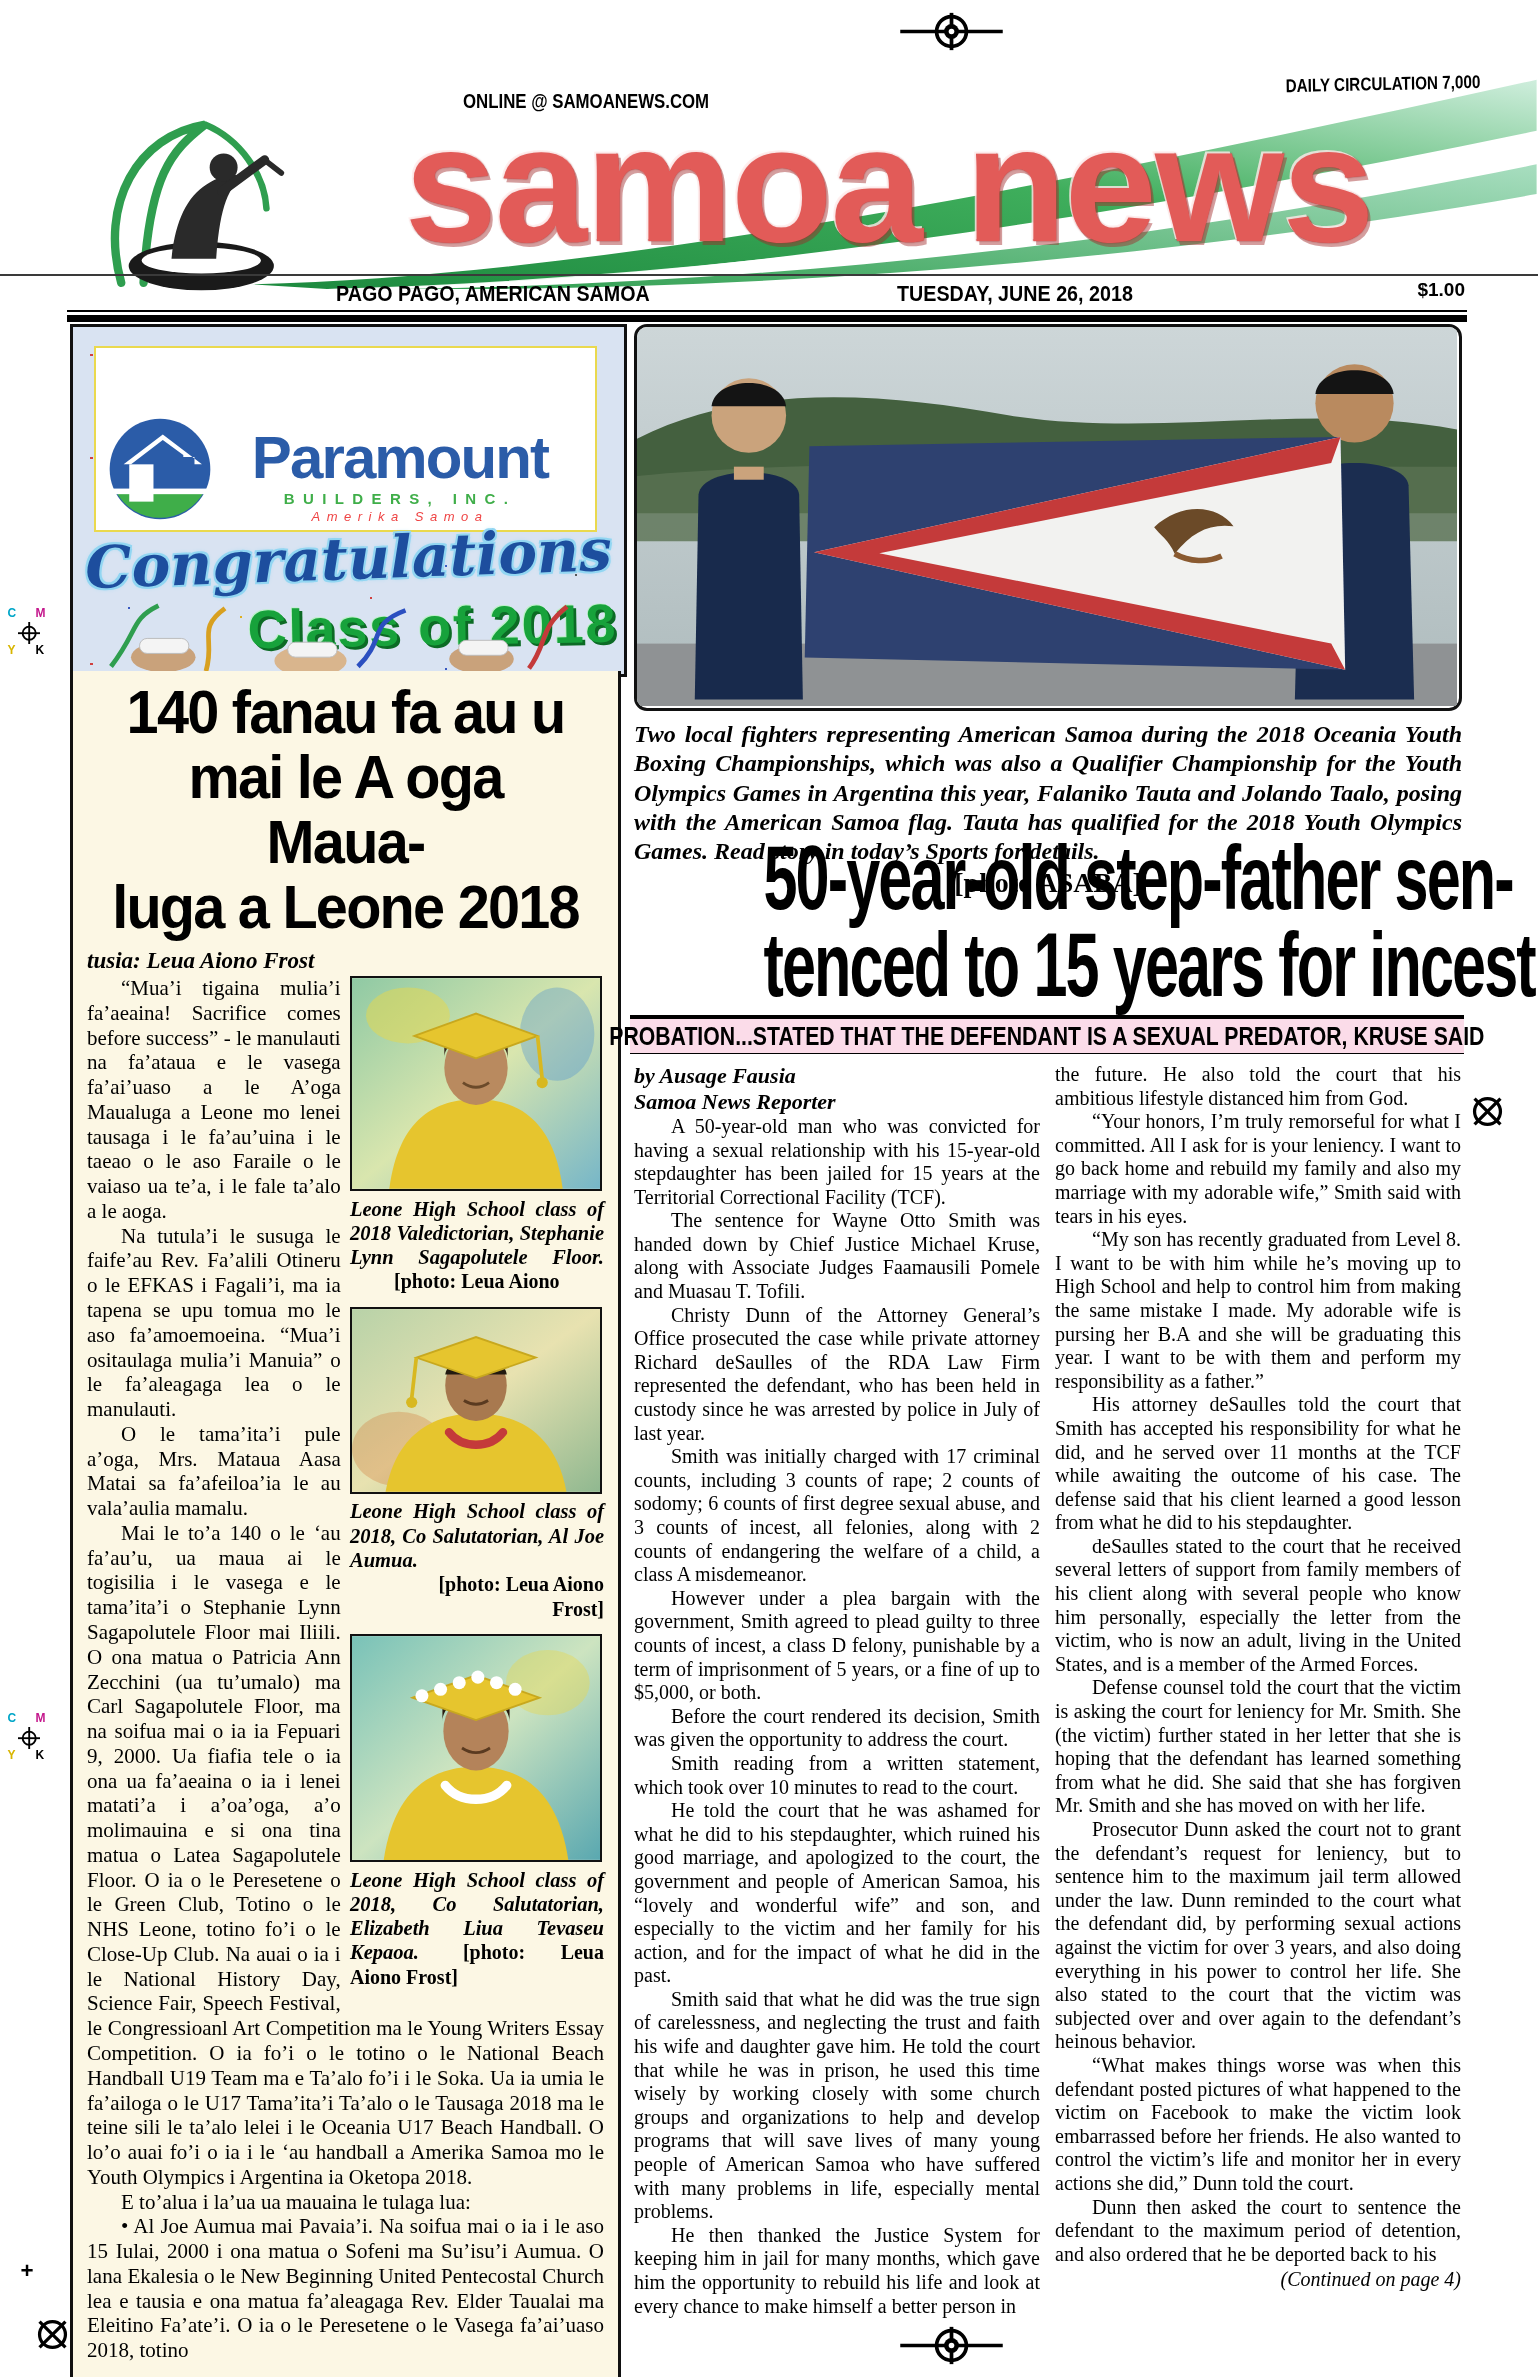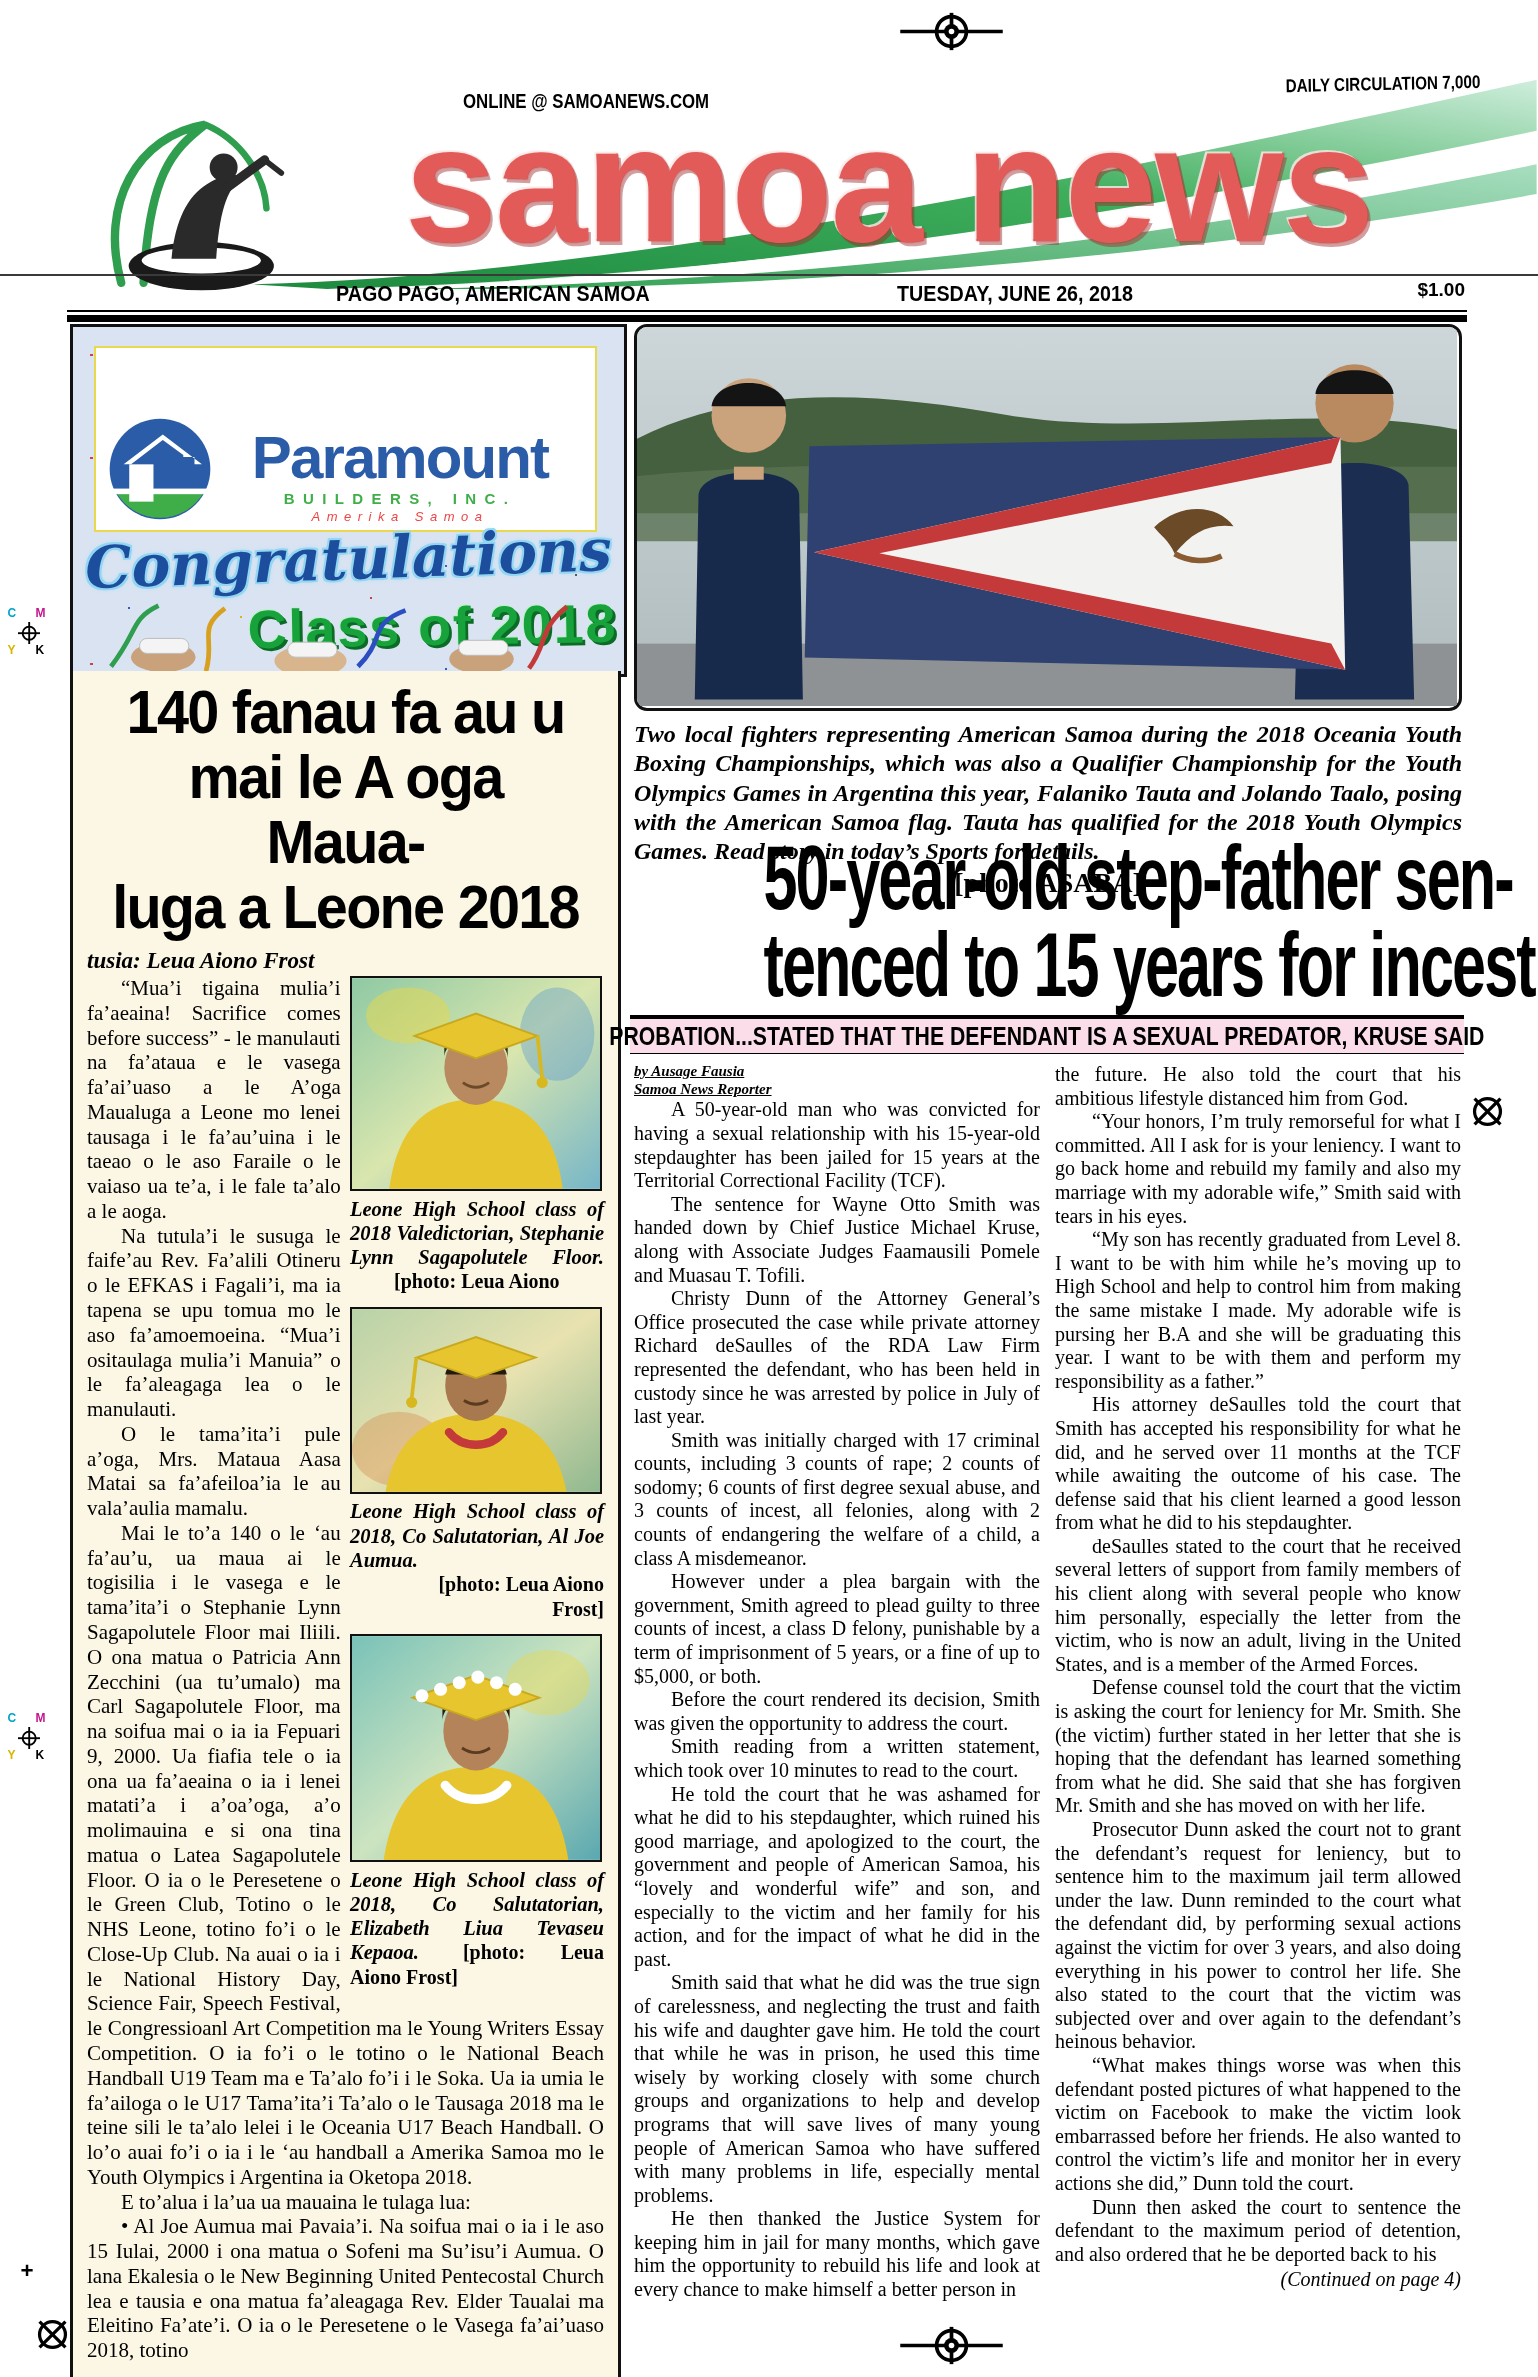--- a/index.html
+++ b/index.html
@@ -89,21 +89,21 @@
   .main-headline{position:absolute;left:630px;top:835px;width:834px;text-align:center;}
   .main-headline .hl{font-family:"Liberation Sans",sans-serif;font-weight:bold;font-size:90px;
     line-height:.97;letter-spacing:-2.8px;white-space:nowrap;transform:scaleX(.68);transform-origin:center;}
   .kicker{position:absolute;left:630px;top:1015px;width:834px;height:34px;background:#fbdce9;
     border-top:4.7px solid #000;border-bottom:1.9px solid #000;box-sizing:content-box;
     display:flex;align-items:center;justify-content:center;}
   .kicker span{font-family:"Liberation Sans",sans-serif;font-weight:bold;font-size:25px;
     transform:scaleX(.85);white-space:nowrap;}
   .main-cols{position:absolute;left:634px;top:1063px;width:828px;height:1291px;display:flex;gap:15px;overflow:hidden;}
   .mcol{width:406px;font-size:20px;line-height:1.18;text-align:justify;overflow:hidden;}
-  .m-byline{font-weight:bold;font-style:italic;font-size:15px;text-decoration:underline;}
+  .m-byline{font-weight:bold;font-style:italic;font-size:22px;}
   .mcol .para{text-indent:37px;}
   .col2 .para:first-child{text-indent:0;}
   .m-continued{font-style:italic;text-align:right;margin-top:1.9px;}
 </style>
 </head>
 <body>
 
 <svg class="regmark" style="left:900px;top:11.2px;" width="103" height="41" viewBox="0 0 110 44">
   <line x1="0" y1="22" x2="110" y2="22" stroke="#000" stroke-width="4"></line>
   <line x1="55" y1="2" x2="55" y2="42" stroke="#000" stroke-width="4"></line>

